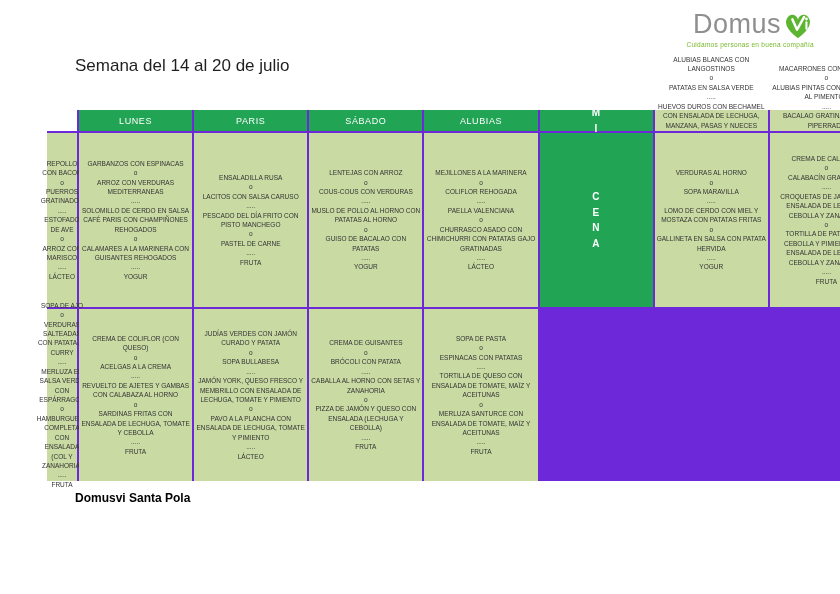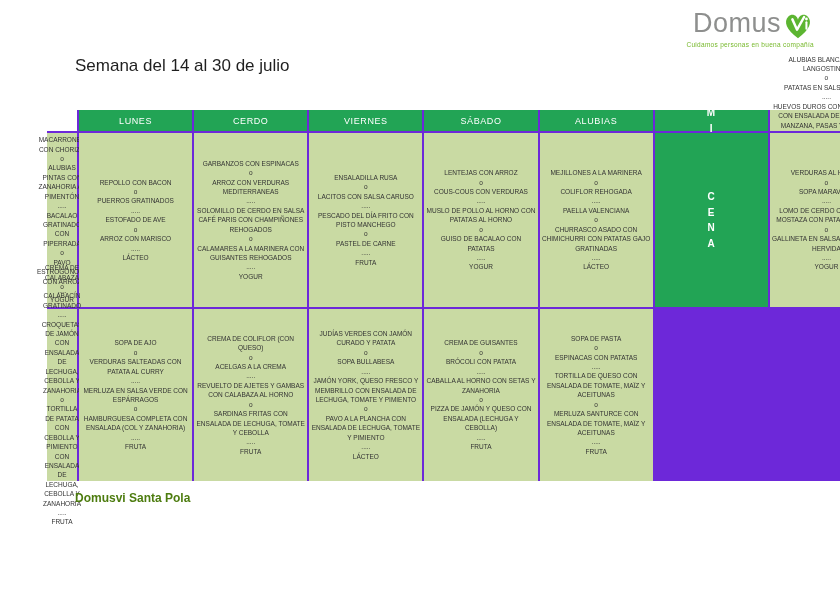--- a/index.html
+++ b/index.html
@@ -4,39 +4,39 @@
 <style>
   * { margin:0; padding:0; box-sizing:border-box; }
   html,body { background:#ffffff; }
   body {
     width:840px; height:594px; position:relative; overflow:hidden;
     font-family:"Liberation Sans", sans-serif;
   }
 
   
   .logo { position:absolute; top:10px; right:26px; text-align:right; }
-  .logo-row { display:flex; align-items:flex-start; justify-content:flex-end; gap:1px; }
+  .logo-row { display:flex; align-items:center; justify-content:flex-end; gap:1px; }
   .logo-domus {
     font-size:27px; color:var(--logo-gray,#8e8f8e); letter-spacing:0.5px;
     line-height:1; font-weight:400;
   }
   .logo-heart { width:32px; height:30px; display:block; margin-bottom:-2px; }
   .logo-tagline {
     margin-top:3px; font-size:6.5px; color:var(--logo-green,#76b82a);
     letter-spacing:0.3px;
   }
 
   
   .page-title {
     position:absolute; left:75px; top:56px;
     font-size:17px; color:#1f1f1f; font-weight:400;
   }
   .footer-note {
     position:absolute; left:75px; top:491px;
-    font-size:12px; color:#4d7c0f; font-weight:bold;
+    font-size:12px; color:#000000; font-weight:bold;
   }
 
   
   .menu-table {
     position:absolute; left:47px; top:110px; width:836px;
     display:grid;
     grid-template-columns:30px repeat(7, 1fr);
     grid-template-rows:21px 174px 172px;
     gap:2px;
     background:#6d28d9;
@@ -70,27 +70,26 @@
     <svg class="logo-heart" viewBox="0 0 34 32">
       <path d="M17 30 C4.5 21 1.5 12.5 6.5 7.2 C10.8 2.8 16.2 6 17 10.5 C17.8 6 23.2 2.8 27.5 7.2 C32.5 12.5 29.5 21 17 30 Z" fill="#5cb531"></path>
       <path d="M11 10 L16 21 L23.5 7.5" fill="none" stroke="#ffffff" stroke-width="2.6" stroke-linecap="round" stroke-linejoin="round"></path>
       <path d="M26 13 L26 20" fill="none" stroke="#ffffff" stroke-width="2.2" stroke-linecap="round"></path>
       <circle cx="26" cy="9.6" r="1.5" fill="#ffffff"></circle>
     </svg>
   </div>
   <div class="logo-tagline">Cuidamos personas en buena compañía</div>
 </div>
 
-<div class="page-title">Semana del 14 al 30 de julio</div>
+<div class="page-title">Semana del 14 al 20 de julio</div>
 
 <div class="menu-table">
   <div class="corner"></div>
   <div class="day-header">LUNES</div>
-  <div class="day-header">CERDO</div>
-  <div class="day-header">VIERNES</div>
+  <div class="day-header">PARIS</div>
   <div class="day-header">SÁBADO</div>
   <div class="day-header">ALUBIAS</div>
 
   <div class="side-label">C
 O
 M
 I
 D
 A</div>
   <div class="menu-cell">ALUBIAS BLANCAS CON LANGOSTINOS

